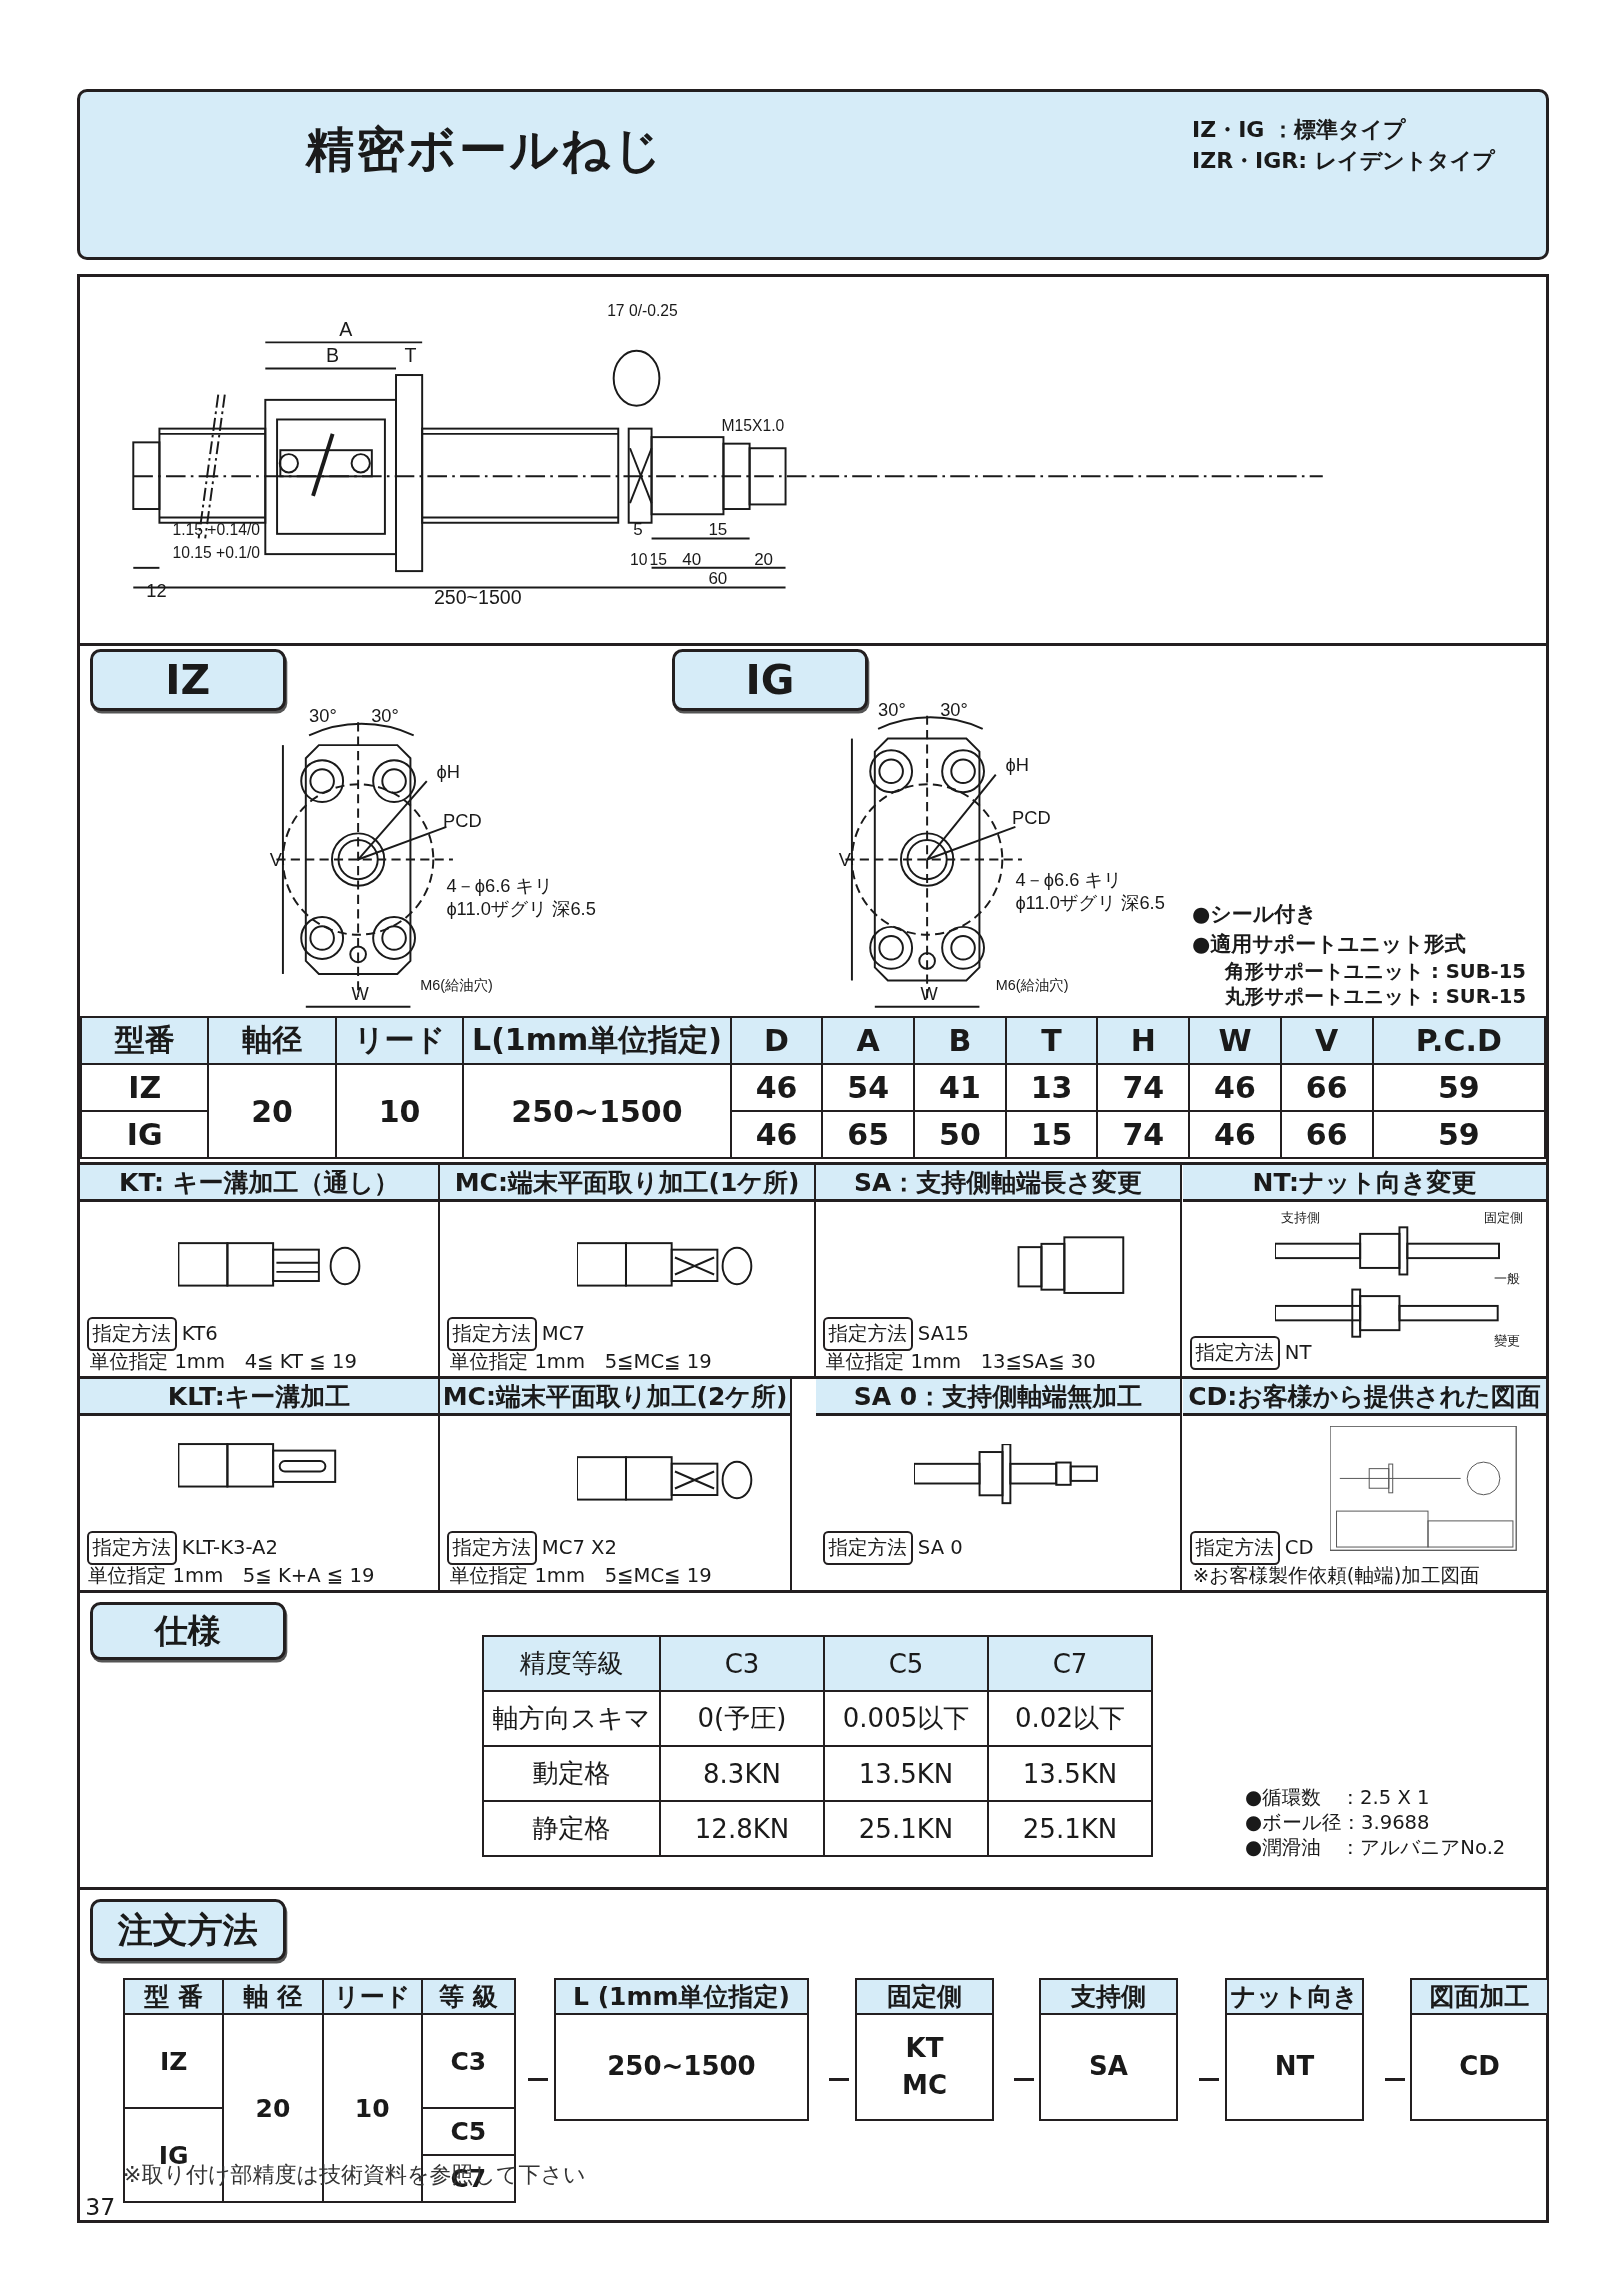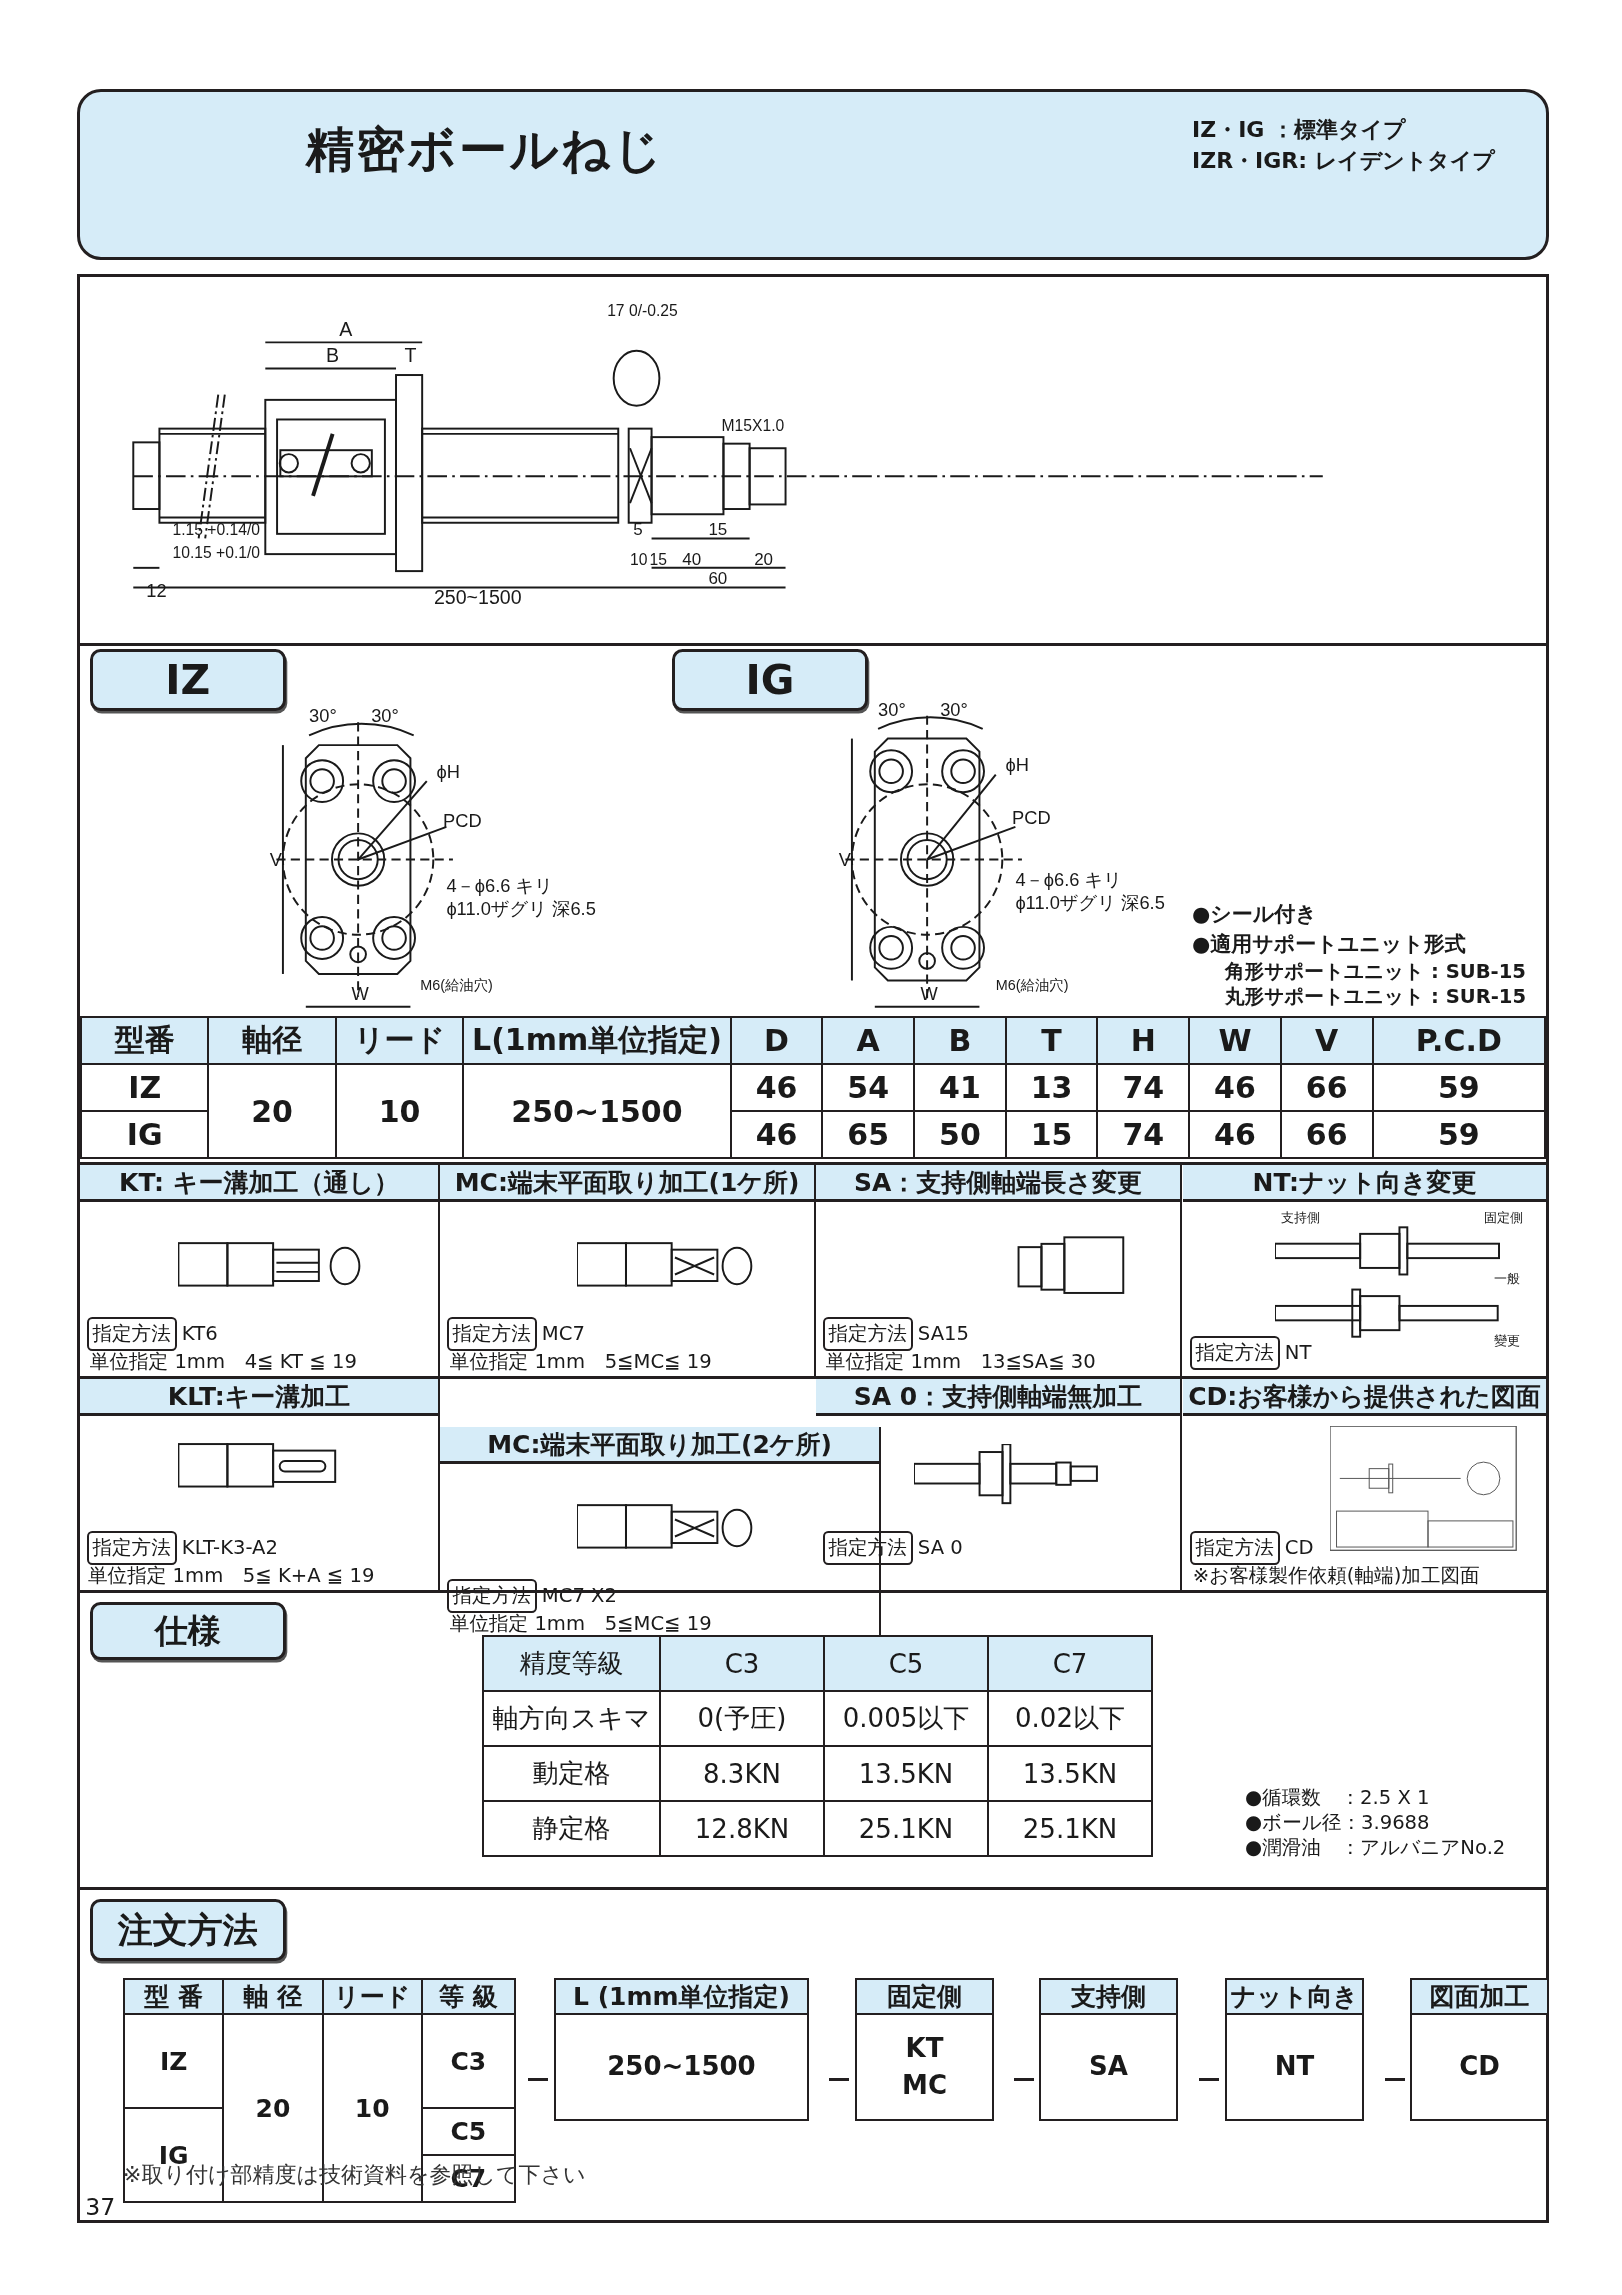--- a/index.html
+++ b/index.html
@@ -1,21 +1,21 @@
 <!DOCTYPE html>
 <html style="font-size:10.5px"><head>
 <meta charset="utf-8">
 <style>
   * { box-sizing: border-box; margin: 0; padding: 0; }
   html, body { width: 1623px; height: 2295px; background: #ffffff; }
   body { position: relative; font-family: "DejaVu Sans", "Liberation Sans", sans-serif; color: #1a1a1a; overflow: hidden; }
   .abs { position: absolute; }
 
   
-  #header { left: 77px; top: 89px; width: 1472px; height: 171px; border: 3.9px solid #231f20; border-radius: 24px; background: #d6ecf8; }
+  #header { left: 77px; top: 89px; width: 1472px; height: 171px; border: 3.9px solid #231f20; border-radius: 10px; background: #d6ecf8; }
   #title1 { left: 226px; top: 26px; font-size: 48px; font-weight: bold; letter-spacing: 2.6px; }
   #title2 { left: 34px; top: 93px; font-size: 48px; font-weight: bold; letter-spacing: 1.3px; }
   #typeinfo { left: 1112px; top: 22px; font-size: 22px; font-weight: bold; line-height: 31px; }
 
   
   #frame { left: 77px; top: 274px; width: 1472px; height: 1949px; border: 3.3px solid #231f20; }
   .hline { position: absolute; left: 0; width: 100%; height: 3.3px; background: #231f20; }
 
   
   #drawing { left: 0; top: 0; width: 1466px; height: 366px; }
@@ -355,21 +355,21 @@
         <rect x="145" y="30" width="95" height="48"></rect>
           <rect x="155" y="46" width="70" height="16" rx="8"></rect>
       </g>
     </svg>
     <div class="spec" style="left:6.5px;top:152px">
         <span class="spec-label">指定方法</span>
         <span>KLT-K3-A2</span>
       </div>
     <div class="range" style="left:8px;top:183px">単位指定 1mm　5≦ K+A ≦ 19</div>
   </div>
-  <div class="opt" style="left:360px;top:1150px;width:441px;height:211px">
+  <div class="opt" style="left:360px;top:1102px;width:352px;height:211px">
     <div class="opt-h">MC:端末平面取り加工(2ケ所)</div>
     <svg class="abs" style="left:137px;top:52px" width="222" height="98" viewBox="0 0 340 150">
       <g stroke="#1a1a1a" stroke-width="3" fill="none">
         <rect x="0" y="40" width="75" height="65"></rect>
           <rect x="75" y="40" width="70" height="65"></rect>
         <rect x="145" y="50" width="70" height="48"></rect>
           <line x1="150" y1="62" x2="210" y2="88"></line>
           <line x1="210" y1="62" x2="150" y2="88"></line>
         <ellipse cx="245" cy="75" rx="22" ry="28"></ellipse>
       </g>

